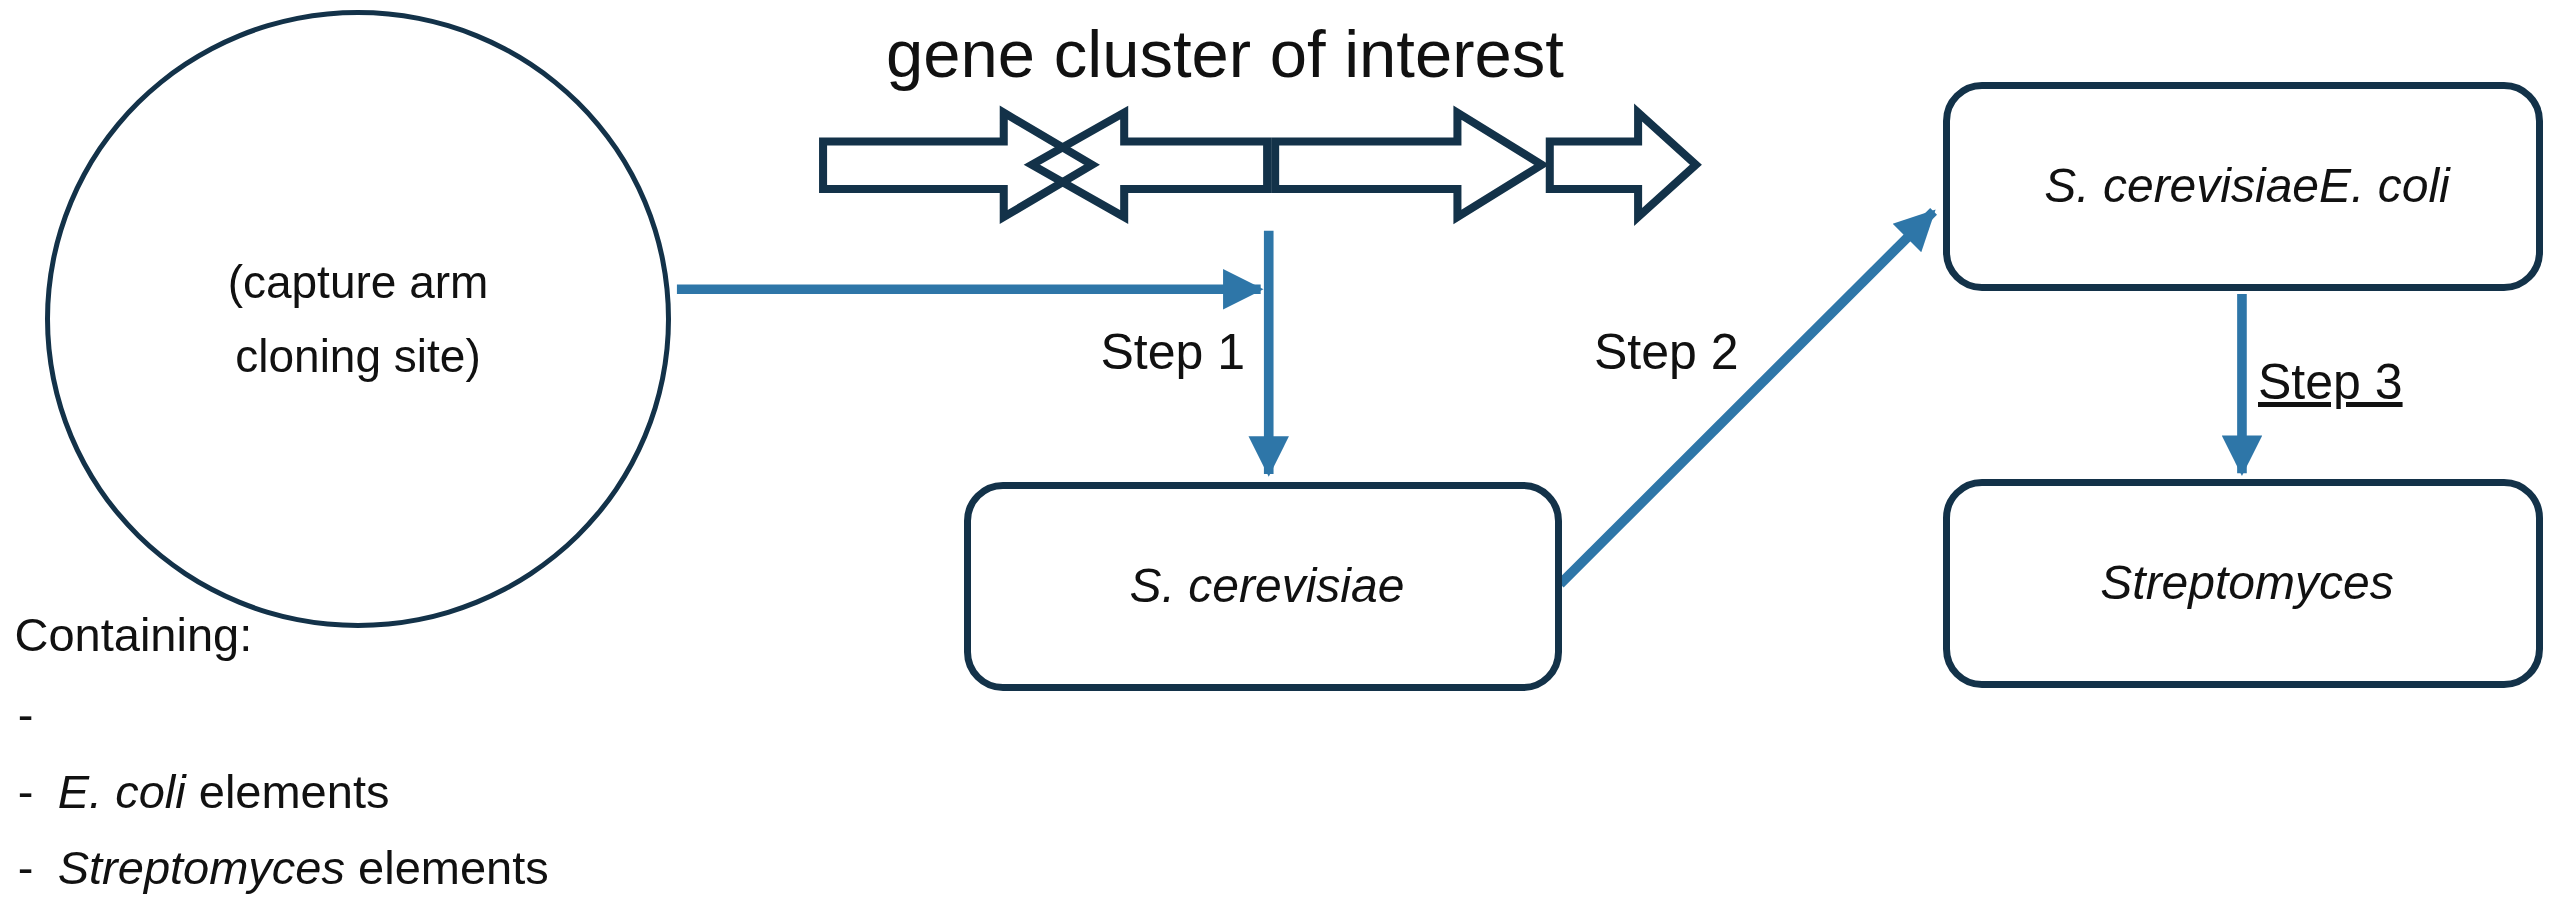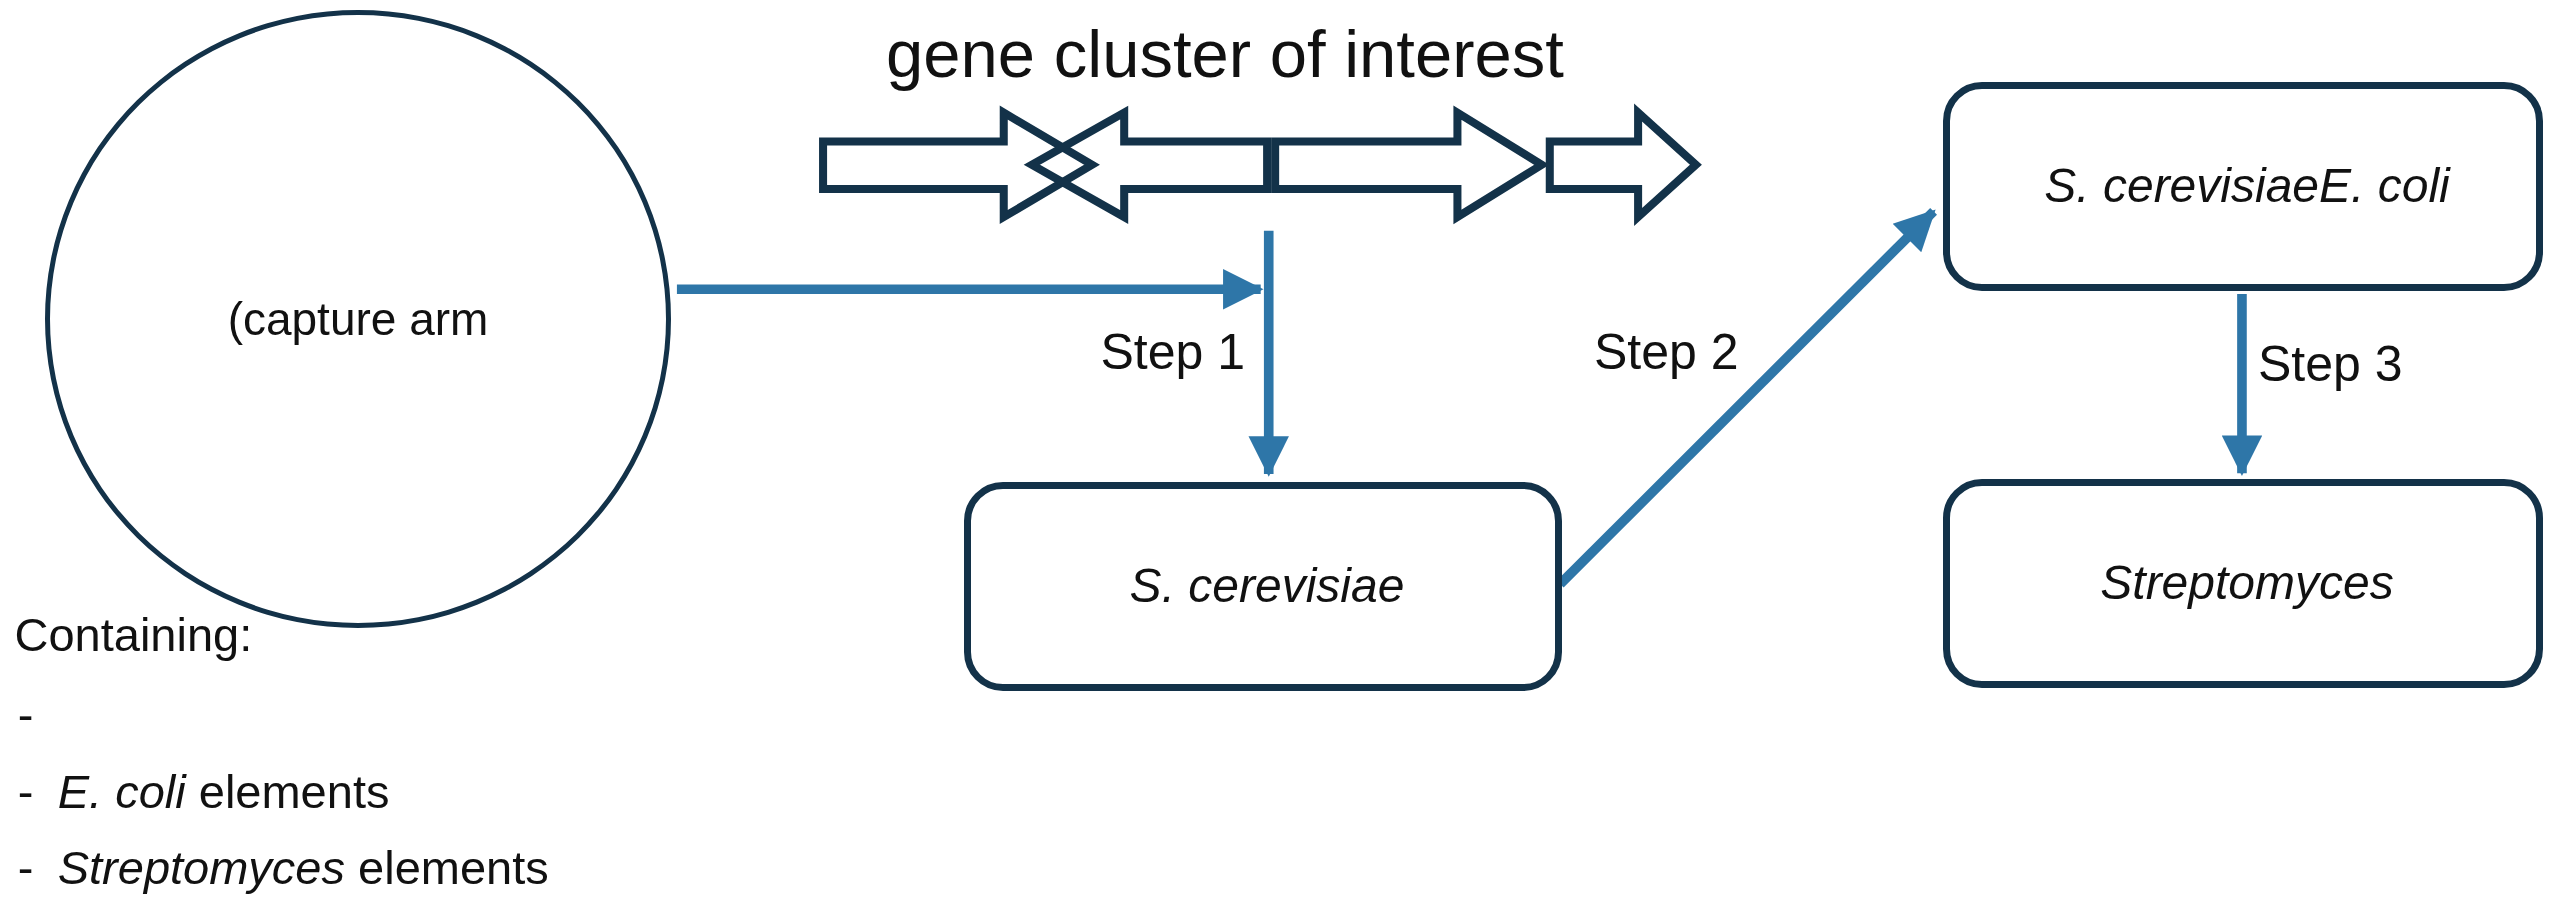--- a/index.html
+++ b/index.html
@@ -25,21 +25,21 @@
   .box-mid{left:964px;top:482px;width:598px;height:209px;}
   .box-topright{left:1943px;top:82px;width:600px;height:209px;}
   .box-bottomright{left:1943px;top:479px;width:600px;height:209px;}
   .diagram-title{
     position:absolute;left:1225px;top:14.5px;transform:translateX(-50%);
     font-size:67px;white-space:nowrap;
   }
   .step-label{position:absolute;font-size:50px;white-space:nowrap;}
   .step-1{left:1036px;top:323px;width:209px;text-align:right;}
   .step-2{left:1594px;top:323px;}
-  .step-3{left:2258px;top:335px;}
+  .step-3{left:2258px;top:353px;text-decoration:underline;}
   .containing{position:absolute;left:14.5px;top:607px;font-size:47px;}
   .containing-title{white-space:nowrap;}
   .bullet-row{position:absolute;left:17.7px;display:flex;white-space:pre;}
   .bullet-row .dash{width:40px;flex:0 0 40px;}
   .bullet-1{top:687px;}
   .bullet-2{top:764px;}
   .bullet-3{top:840px;}
   .it{font-style:italic;}
 </style>
 </head>
@@ -63,20 +63,21 @@
     <line class="connector" x1="1580" y1="287" x2="1580" y2="590" marker-end="url(#tealArrow)"></line>
     <line class="connector" x1="1943" y1="727" x2="2408" y2="263" marker-end="url(#tealArrow)"></line>
     <line class="connector" x1="2792" y1="366" x2="2792" y2="589" marker-end="url(#tealArrow)"></line>
   </svg>
 
   <div class="diagram-title">gene cluster of interest</div>
 
   <div class="node-circle">
     <div>
       <div>(capture arm</div>
+      <div>cloning site)</div>
     </div>
   </div>
 
   <div class="step-label step-1">Step 1</div>
   <div class="step-label step-2">Step 2</div>
   <div class="step-label step-3">Step 3</div>
 
   <div class="node-box box-mid">
     <div>S. cerevisiae</div>
   </div>

